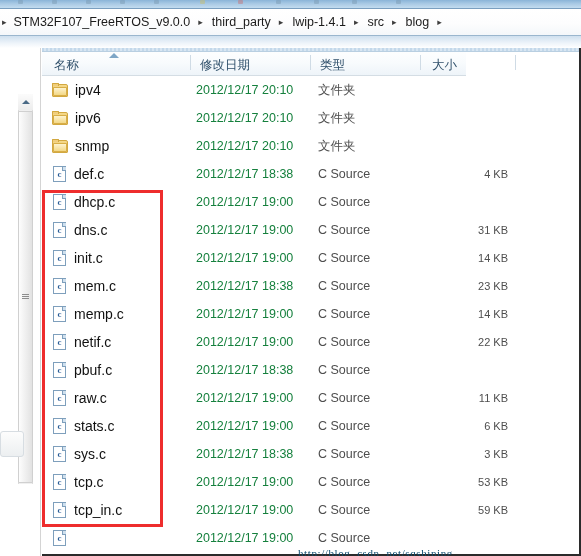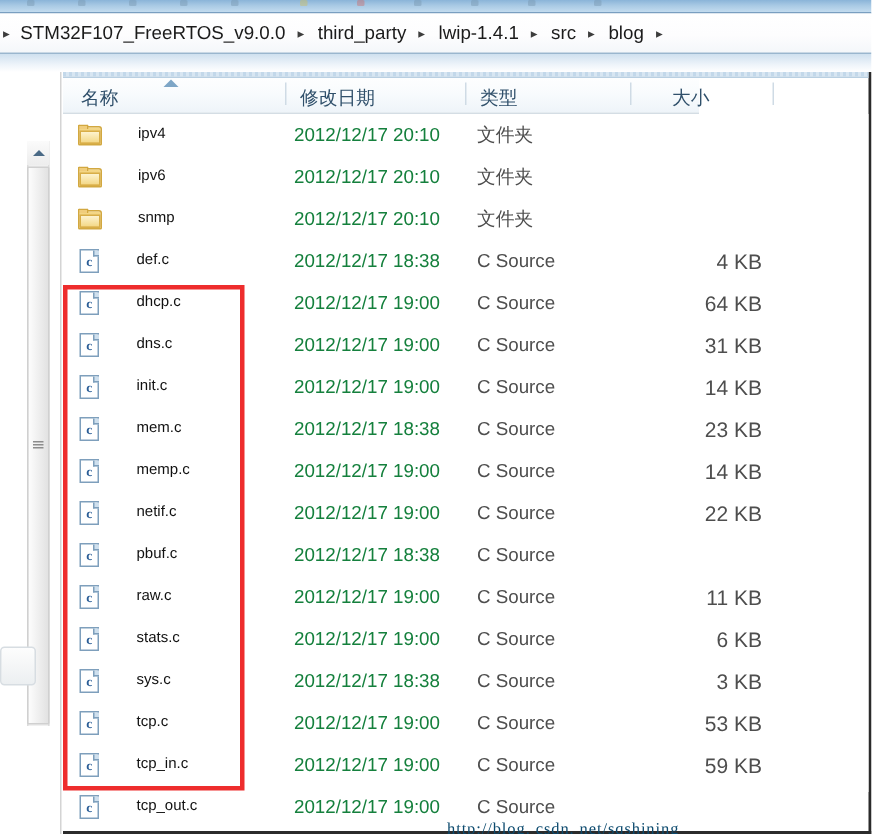--- a/index.html
+++ b/index.html
@@ -142,34 +142,34 @@
     box-sizing: border-box;
   }
   .row {
     position: relative; height: 28px; line-height: 28px; cursor: default;
   }
   .cell-name {
     position: absolute; left: 10px; top: 0;
     display: flex; align-items: center; height: 28px;
   }
   .cell-name .label {
-    font-size: 10px; color: #111111; margin-left: 24px; white-space: nowrap;
+    font-size: 14px; color: #111111; margin-left: 7px; white-space: nowrap;
   }
   .cell-date {
     position: absolute; left: 154px; top: 0;
     font-size: 12.5px; color: #15803d; white-space: nowrap;
   }
   .cell-type {
     position: absolute; left: 276px; top: 0;
     font-size: 12.5px; color: #4e4e4e; white-space: nowrap;
   }
   .cell-size {
     position: absolute; left: 346px; width: 120px; top: 0;
     text-align: right;
-    font-size: 14px; color: #4e4e4e; white-space: nowrap;
+    font-size: 11px; color: #4e4e4e; white-space: nowrap;
   }
 
   
   .icon-folder {
     position: relative; width: 16px; height: 14px; flex: 0 0 16px;
   }
   .icon-folder .back {
     position: absolute; left: 0; top: 1px; width: 16px; height: 13px;
     background: linear-gradient(to bottom,#f5d98a,#e8bf63);
     border: 1px solid #d2a840; border-radius: 1px 2px 1px 1px;
@@ -283,21 +283,21 @@
 
   <div class="col-head" style="left:12px;">名称</div>
   <div class="col-divider" style="left:148px;"></div>
 
   <div class="col-head" style="left:158px;">修改日期</div>
   <div class="col-divider" style="left:268px;"></div>
 
   <div class="col-head" style="left:278px;">类型</div>
   <div class="col-divider" style="left:378px;"></div>
 
-  <div class="col-head" style="left:406px;">大小</div>
+  <div class="col-head" style="left:390px;">大小</div>
   <div class="col-divider" style="left:473px;"></div>
 </div>
 
 <div id="file-list">
     <div class="row">
       <div class="cell-name">
         <span class="icon-folder">
           <span class="back"></span>
           <span class="tab"></span>
           <span class="front"></span>
@@ -351,21 +351,20 @@
       <div class="cell-name">
         <span class="icon-csrc">
           <span class="page"></span>
           <span class="fold"></span>
           <span class="glyph">c</span>
         </span>
         <span class="label">dhcp.c</span>
       </div>
       <div class="cell-date">2012/12/17 19:00</div>
       <div class="cell-type">C Source</div>
-      <div class="cell-size">64 KB</div>
     </div>
     <div class="row">
       <div class="cell-name">
         <span class="icon-csrc">
           <span class="page"></span>
           <span class="fold"></span>
           <span class="glyph">c</span>
         </span>
         <span class="label">dns.c</span>
       </div>
@@ -502,21 +501,20 @@
       <div class="cell-type">C Source</div>
       <div class="cell-size">59 KB</div>
     </div>
     <div class="row">
       <div class="cell-name">
         <span class="icon-csrc">
           <span class="page"></span>
           <span class="fold"></span>
           <span class="glyph">c</span>
         </span>
-        <span class="label">tcp_out.c</span>
       </div>
       <div class="cell-date">2012/12/17 19:00</div>
       <div class="cell-type">C Source</div>
     </div>
     <div class="row">
       <div class="cell-name">
         <span class="label">timers.c</span>
       </div>
       <div class="cell-date">2012/12/17 19:00</div>
       <div class="cell-type">C Source</div>

